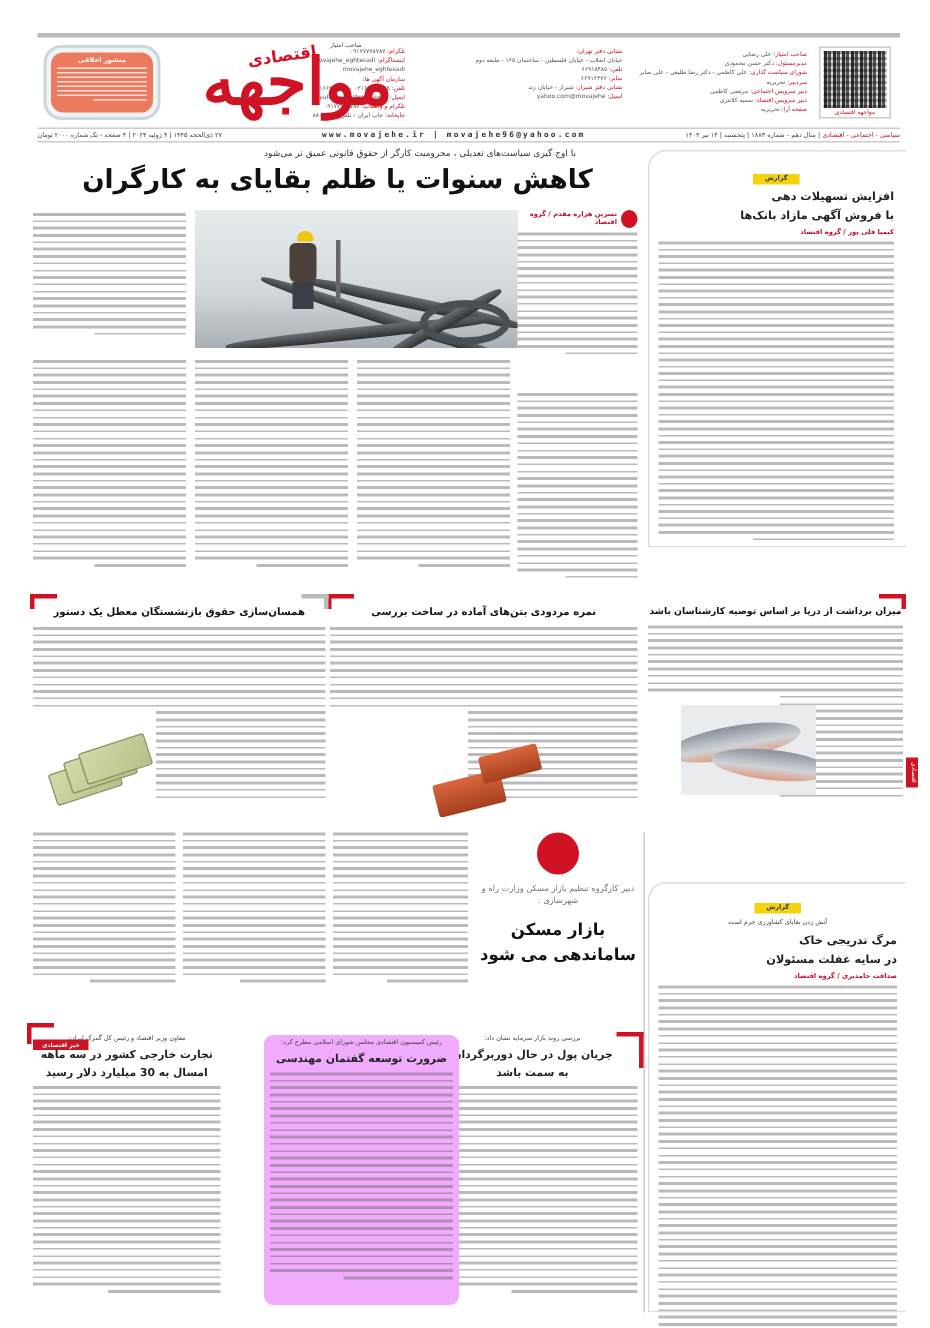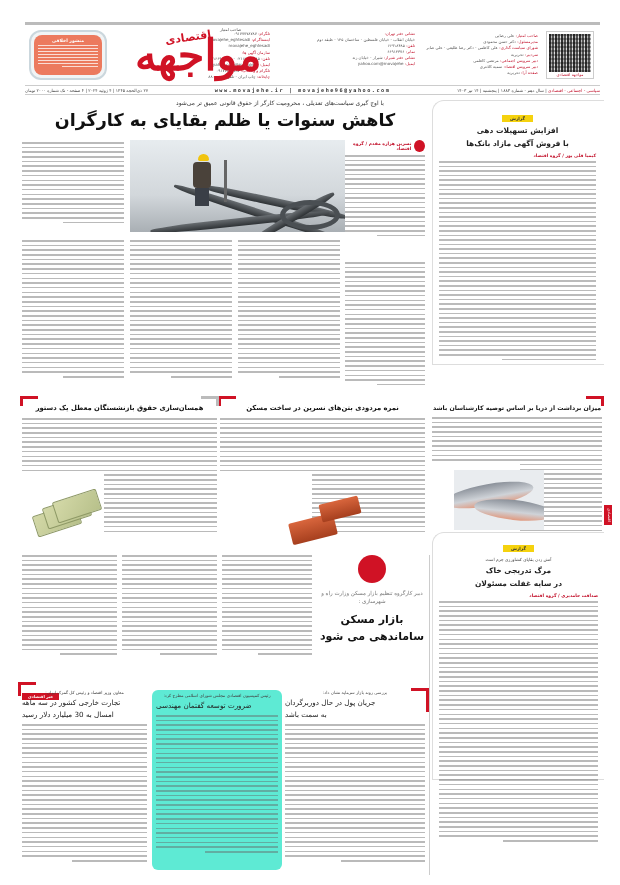--- a/index.html
+++ b/index.html
@@ -34,21 +34,21 @@
   .notice-title { font-size: 4.5px; color: #fff; font-weight: bold; text-align: center; margin-bottom: 2px; }
   .notice-inner .line { background: #fff; opacity: .75; height: 1.2px; margin-bottom: 1.8px; }
 
   .info-bar { left: 25px; top: 85px; width: 575px; height: 10px; border-top: 1px solid #ccc; border-bottom: 1px solid #ccc; display: flex; align-items: center; justify-content: space-between; font-size: 4.3px; color: #444; }
   .info-bar .cat { color: #c2102a; }
   .web { font-family: "DejaVu Sans Mono", monospace; font-size: 5.2px; letter-spacing: 1.5px; color: #333; font-weight: bold; direction: ltr; }
 
   
   .kicker-tag { background: #f5d20e; color: #333; font-size: 4.3px; font-weight: bold; padding: 1px 8px; display: inline-block; }
   .right-top { left: 432px; top: 100px; width: 172px; height: 265px; border: 1px solid #ddd; border-radius: 12px 0 0 0; border-right: none; padding: 4px 8px 0 6px; }
-  .rt-title { font-size: 7.5px; font-weight: bold; text-align: center; line-height: 13px; color: #222; }
+  .rt-title { font-size: 7.5px; font-weight: bold; text-align: right; line-height: 13px; color: #222; }
   .byline { font-size: 4.5px; color: #c2102a; font-weight: bold; margin: 3px 0 3px; }
   .col-text .line { height: 1.6px; margin-bottom: 3px; background: #777; opacity: .5; }
 
   
   .overline { left: 140px; top: 99px; width: 280px; font-size: 6px; color: #333; text-align: center; }
   .headline { left: 20px; top: 110px; width: 410px; font-size: 17.5px; font-weight: bold; color: #111; text-align: center; font-family: "DejaVu Sans", sans-serif; letter-spacing: -0.3px; }
 
   .main-img { left: 130px; top: 140px; width: 215px; height: 92px; overflow: hidden; background: #cfd4d8; }
   .sky { position: absolute; inset: 0; background: linear-gradient(180deg, #e7ecef 0%, #d2d7db 60%, #a9afb4 100%); }
   .rail { position: absolute; height: 8px; border-radius: 40%; background: linear-gradient(180deg, #6a6f73, #2d3134); }
@@ -72,22 +72,22 @@
 
   .brick { position: absolute; width: 46px; height: 22px; background: linear-gradient(180deg, #d9663d, #a63f1e); border-radius: 2px; }
 
   .fish-img { position: absolute; overflow: hidden; background: #e9ecef; }
   .fish { position: absolute; border-radius: 50%; background: linear-gradient(180deg, #8a9099, #cfd3d8 60%, #e09a80); }
 
   .vert-tag { position: absolute; width: 8px; background: #d01225; color: #fff; font-size: 4px; writing-mode: vertical-rl; text-align: center; }
 
   .news-tag { background: #d01225; color: #fff; font-size: 4px; padding: 1px 6px; display: inline-block; font-weight: bold; }
 
-  .bottom-box { background: #5eead4; border-radius: 6px; }
-  .mini-head { font-size: 7.2px; font-weight: normal; text-align: left; line-height: 12px; color: #222; }
+  .bottom-box { background: #f0abfc; border-radius: 6px; margin-left: 24px; }
+  .mini-head { font-size: 7.2px; font-weight: bold; text-align: center; line-height: 12px; color: #222; }
   .mini-over { font-size: 4.3px; text-align: center; color: #444; margin-bottom: 2px; }
 
   .divider-v { position: absolute; width: 1px; background: #ccc; }
 </style>
 </head>
 <body>
 
 <div class="abs top-rule"></div>
 <div class="abs masthead">
   <div class="abs qr">
@@ -428,21 +428,21 @@
     </div>
   <div class="fish-img" style="left:22px; top:70px; width:90px; height:60px;">
     <div class="fish" style="left:-10px; top:14px; width:90px; height:22px; transform:rotate(-10deg);"></div>
     <div class="fish" style="left:20px; top:30px; width:80px; height:20px; transform:rotate(6deg);"></div>
   </div>
 </div>
 <div class="vert-tag" style="position:absolute; left:604px; top:505px; height:20px;">اقتصادی</div>
 
 <div class="abs" style="left:220px; top:400px; width:205px; height:145px;">
   <div class="corner-red left" style="left:-2px; top:-4px;"></div>
-  <div class="sec-title" style="margin-top:4px;">نمره مردودی بتن‌های نسرین در ساخت مسکن</div>
+  <div class="sec-title" style="margin-top:4px;">نمره مردودی بتن‌های آماده در ساخت بررسی</div>
   <div class="col-lines" id="concrete-lines" style="margin-top:6px;">
       <div class="line"></div>
       <div class="line"></div>
       <div class="line"></div>
       <div class="line"></div>
       <div class="line"></div>
       <div class="line"></div>
       <div class="line"></div>
       <div class="line"></div>
       <div class="line"></div>
@@ -580,21 +580,21 @@
 
 <div class="abs" style="left:318px; top:555px; width:108px;">
   <div style="text-align:center;"><span class="author-dot big"></span></div>
   <div style="font-size:5.5px; color:#777; text-align:center; margin-top:6px; line-height:8px;">دبیر کارگروه تنظیم بازار مسکن وزارت راه و شهرسازی :</div>
   <div style="font-size:11px; font-weight:bold; color:#111; text-align:center; margin-top:6px; line-height:17px;">بازار مسکن</div>
   <div style="font-size:11px; font-weight:bold; color:#111; text-align:center; line-height:17px;">ساماندهی می شود</div>
 </div>
 
 <div class="divider-v" style="left:429px; top:555px; height:320px;"></div>
 
-<div class="abs" style="left:432px; top:532px; width:172px; height:248px; border:1px solid #ddd; border-right:none; border-radius:12px 0 0 0; padding:2px 6px 0 6px;">
+<div class="abs" style="left:432px; top:588px; width:172px; height:287px; border:1px solid #ddd; border-right:none; border-radius:12px 0 0 0; padding:2px 6px 0 6px;">
   <div style="text-align:center"><span class="kicker-tag">گزارش</span></div>
   <div class="mini-over" style="margin-top:3px;">آتش زدن بقایای کشاورزی جرم است</div>
   <div class="rt-title">مرگ تدریجی خاک</div>
   <div class="rt-title">در سایه غفلت مسئولان</div>
   <div class="byline">صداقت حامدیری / گروه اقتصاد</div>
   <div class="col-lines" id="soil-lines">
       <div class="line"></div>
       <div class="line"></div>
       <div class="line"></div>
       <div class="line"></div>

